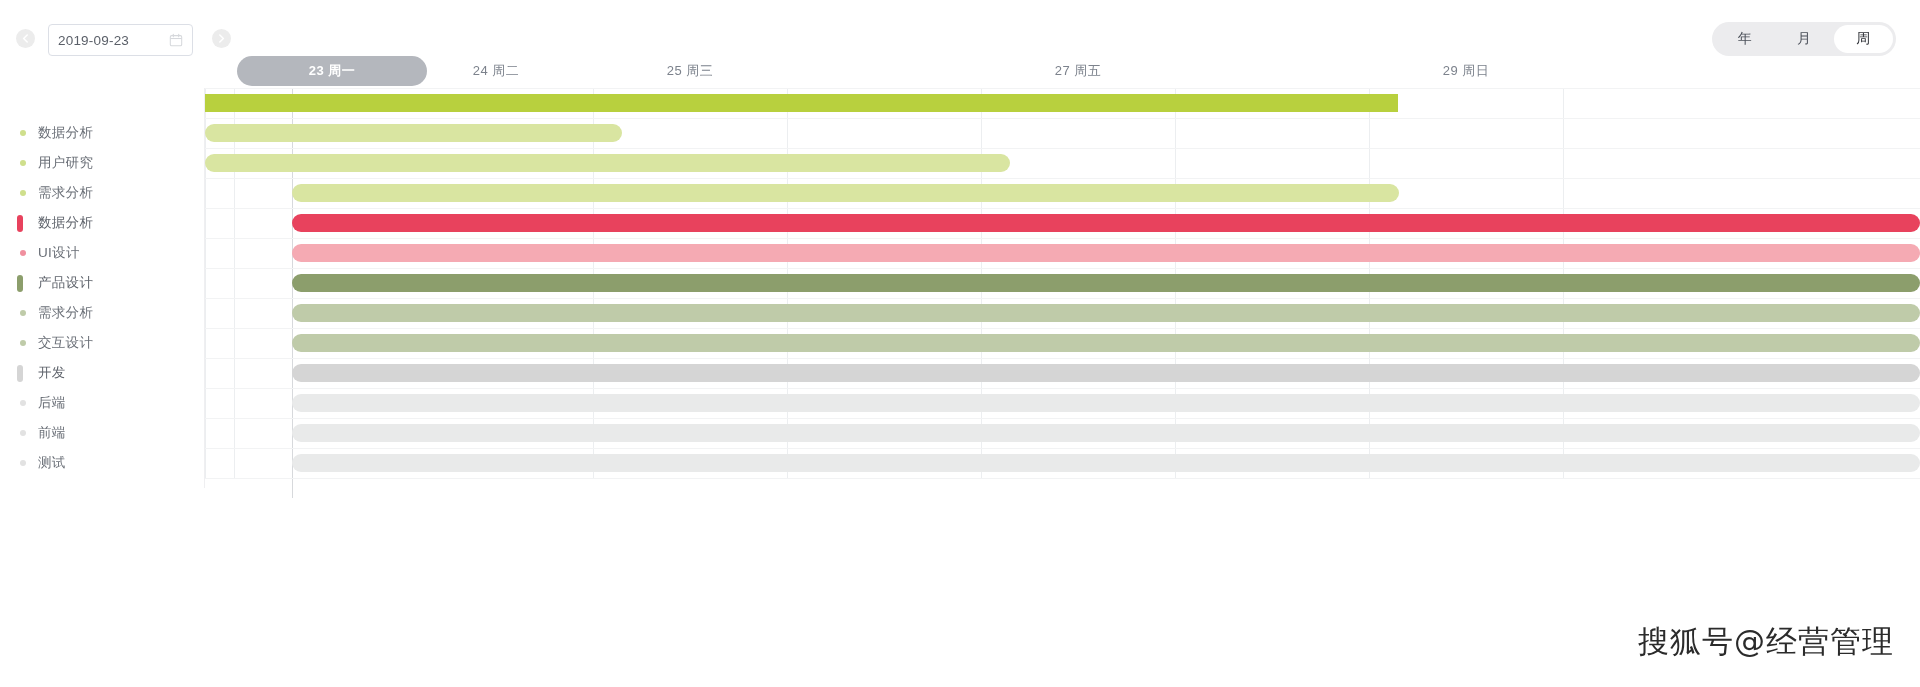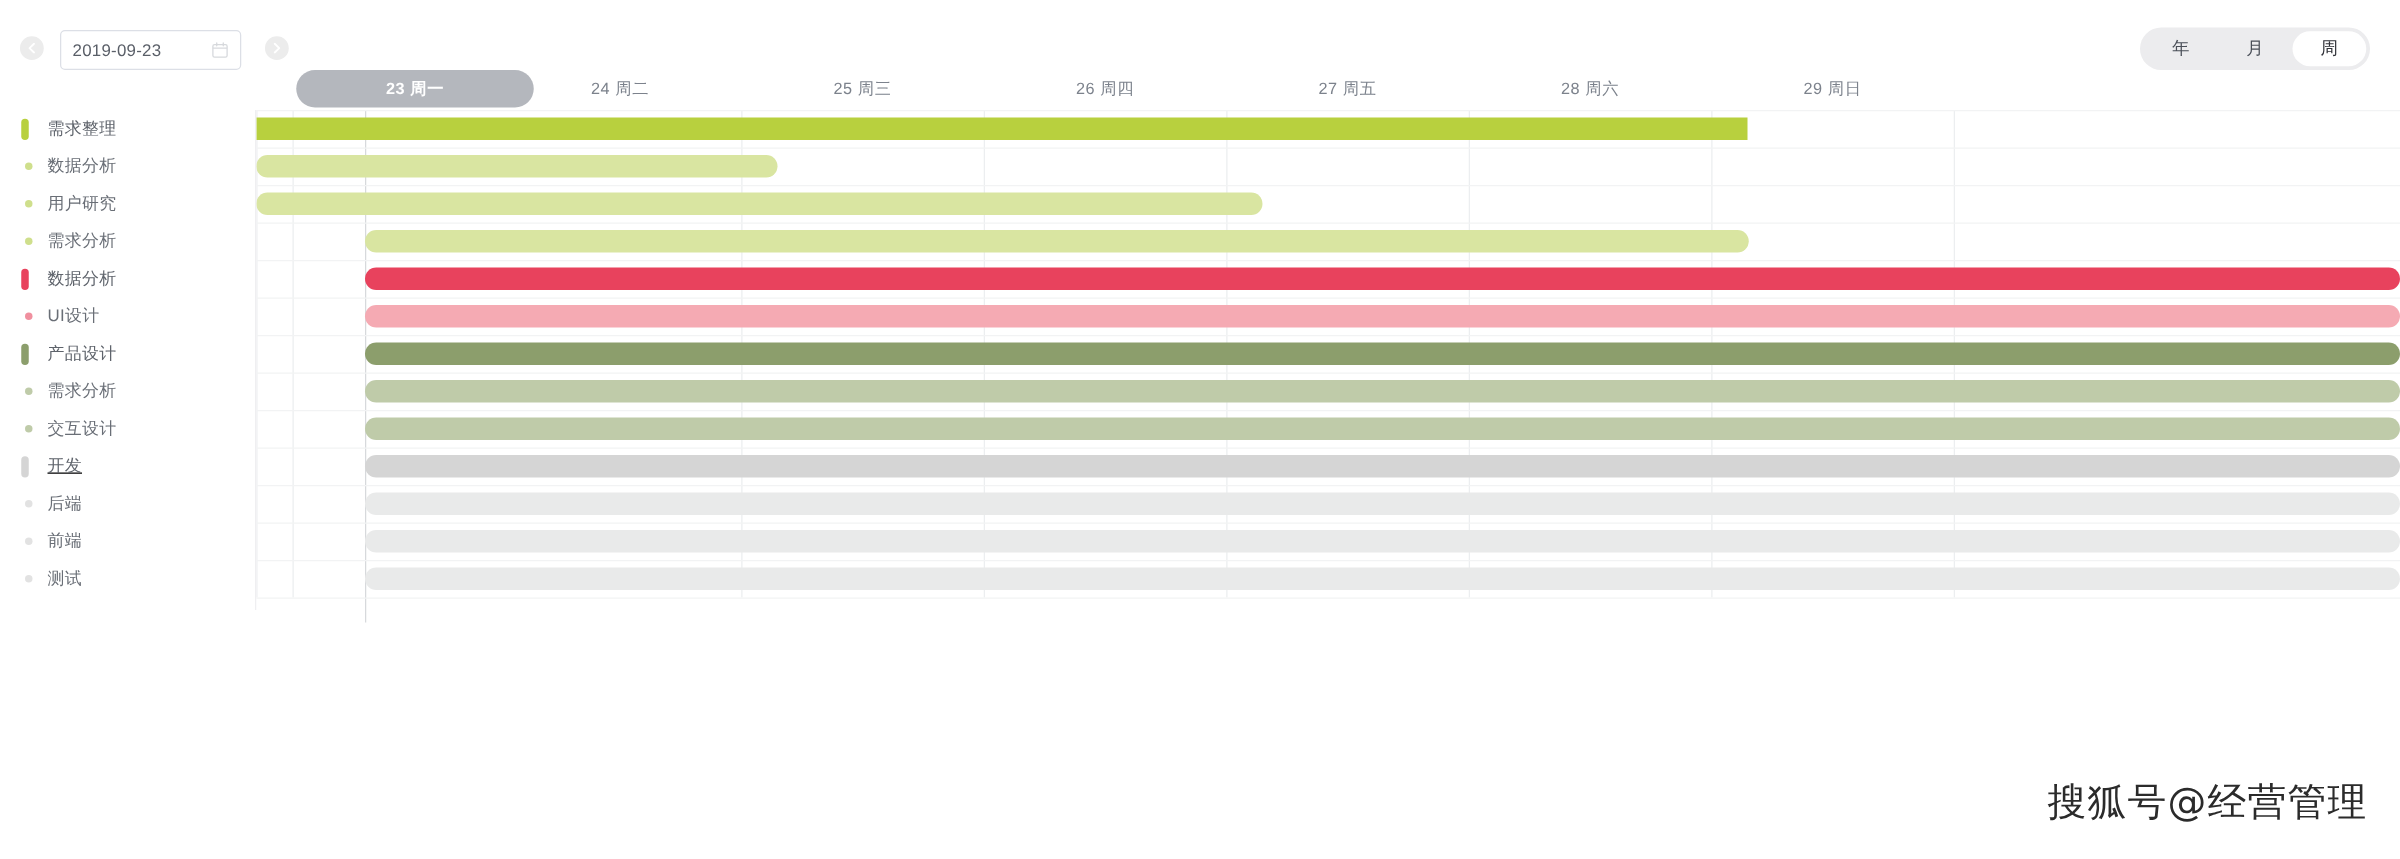--- a/index.html
+++ b/index.html
@@ -152,23 +152,21 @@
       <div class="seg-item">年</div>
       <div class="seg-item">月</div>
       <div class="seg-item active">周</div>
     </div>
   </div>
 
   <div class="timeline-head" id="timeline-head">
       <div class="day-cell today" style="left: 237px; width: 190px;">23 周一</div>
       <div class="day-cell" style="left: 399px; width: 194px;">24 周二</div>
       <div class="day-cell" style="left: 593px; width: 194px;">25 周三</div>
-      <div class="day-cell" style="left: 787px; width: 194px;">26 周四</div>
       <div class="day-cell" style="left: 981px; width: 194px;">27 周五</div>
-      <div class="day-cell" style="left: 1175px; width: 194px;">28 周六</div>
       <div class="day-cell" style="left: 1369px; width: 194px;">29 周日</div>
     </div>
 
   <div class="grid-area" id="grid-area">
       <div class="vline" style="left: 205px; height: 390px;"></div>
       <div class="vline today-line" style="left: 292px; height: 410px;"></div>
       <div class="vline" style="left: 593px; height: 390px;"></div>
       <div class="vline" style="left: 787px; height: 390px;"></div>
       <div class="vline" style="left: 981px; height: 390px;"></div>
       <div class="vline" style="left: 1175px; height: 390px;"></div>
@@ -185,24 +183,20 @@
       <div class="hline" style="top: 210px;"></div>
       <div class="hline" style="top: 240px;"></div>
       <div class="hline" style="top: 270px;"></div>
       <div class="hline" style="top: 300px;"></div>
       <div class="hline" style="top: 330px;"></div>
       <div class="hline" style="top: 360px;"></div>
       <div class="hline" style="top: 390px;"></div>
     </div>
 
   <div class="task-list" id="task-list">
-      <div class="task-row" style="top: 0px;">
-        <span class="marker parent" style="background: rgb(184, 208, 62);"></span>
-        <span class="task-label lvl0">需求整理</span>
-      </div>
       <div class="task-row" style="top: 30px;">
         <span class="marker child" style="background: rgb(207, 223, 140);"></span>
         <span class="task-label lvl1">数据分析</span>
       </div>
       <div class="task-row" style="top: 60px;">
         <span class="marker child" style="background: rgb(207, 223, 140);"></span>
         <span class="task-label lvl1">用户研究</span>
       </div>
       <div class="task-row" style="top: 90px;">
         <span class="marker child" style="background: rgb(207, 223, 140);"></span>
@@ -221,21 +215,21 @@
         <span class="task-label lvl1">UI设计</span>
       </div>
       <div class="task-row" style="top: 210px;">
         <span class="marker child" style="background: rgb(191, 203, 169);"></span>
         <span class="task-label lvl1">需求分析</span>
       </div>
       <div class="task-row" style="top: 240px;">
         <span class="marker child" style="background: rgb(191, 203, 169);"></span>
         <span class="task-label lvl1">交互设计</span>
       </div>
-      <div class="task-row" style="top: 270px; text-decoration: underline;">
+      <div class="task-row" style="top: 270px;">
         <span class="marker parent" style="background: rgb(213, 213, 213);"></span>
         <span class="task-label lvl0">开发</span>
       </div>
       <div class="task-row" style="top: 300px;">
         <span class="marker child" style="background: rgb(226, 226, 226);"></span>
         <span class="task-label lvl1">后端</span>
       </div>
       <div class="task-row" style="top: 330px;">
         <span class="marker child" style="background: rgb(226, 226, 226);"></span>
         <span class="task-label lvl1">前端</span>

